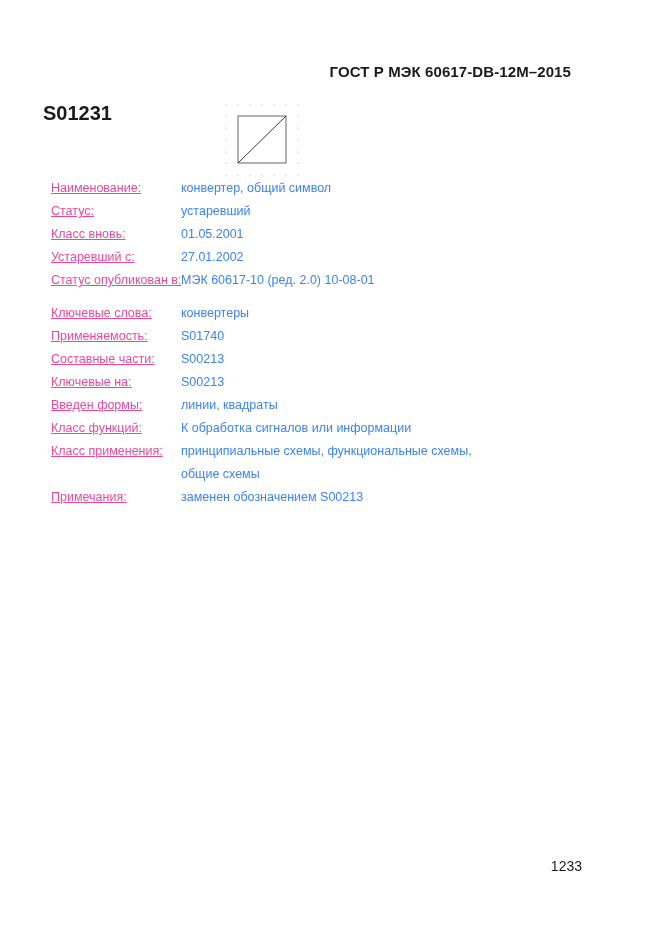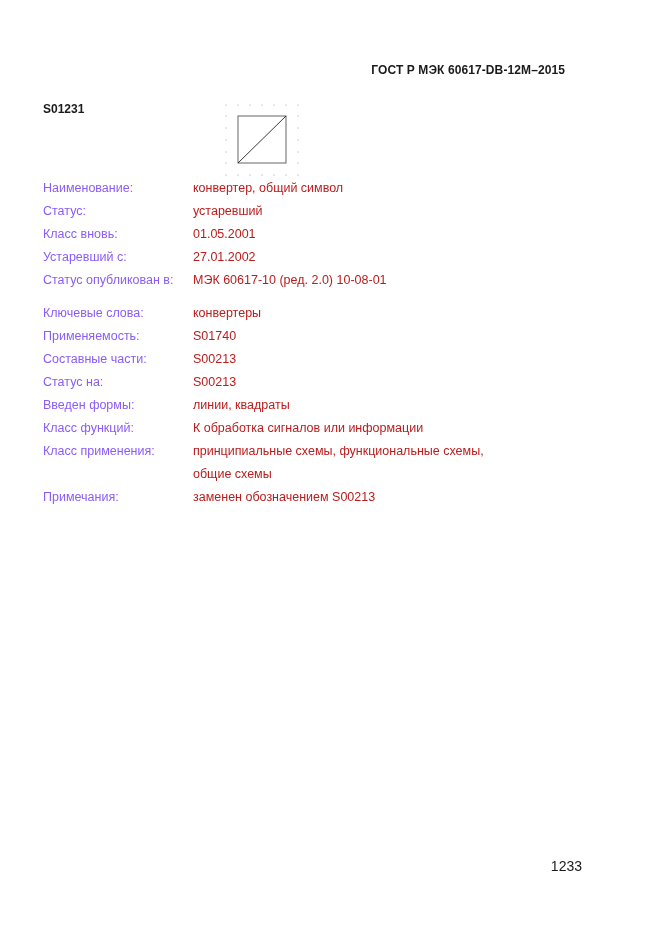--- a/index.html
+++ b/index.html
@@ -10,31 +10,31 @@
     body {
       width: 661px;
       height: 936px;
       position: relative;
       overflow: hidden;
       font-family: "Liberation Sans", sans-serif;
       color: #1a1a1a;
     }
     .header-title {
       position: absolute;
-      right: 96px;
+      right: 90px;
       top: 63px;
-      font-size: 12px;
+      font-size: 15px;
       font-weight: bold;
       letter-spacing: 0.1px;
     }
     .symbol-id {
       position: absolute;
       left: 43px;
       top: 102px;
-      font-size: 12px;
+      font-size: 20px;
       font-weight: bold;
       text-align: right;
     }
     .symbol-graphic {
       position: absolute;
       left: 220px;
       top: 100px;
       width: 85px;
       height: 80px;
     }
@@ -46,27 +46,28 @@
     }
     .row {
       position: absolute;
       left: 0;
       font-size: 12.5px;
       white-space: nowrap;
       line-height: 16px;
     }
     .row .label {
       position: absolute;
-      left: 0;
-      color: #8b5cf6;
+      left: 8px;
+      color: #ec4899;
+      text-decoration: underline;
     }
     .row .value {
       position: absolute;
-      left: 150px;
-      color: #b91c1c;
+      left: 138px;
+      color: #3b82f6;
     }
     .page-number {
       position: absolute;
       right: 79px;
       top: 858px;
       font-size: 14px;
     }
   </style>
 </head>
 <body>
@@ -137,21 +138,21 @@
   </div>
   <div class="row" style="top:328px;">
     <span class="label">Применяемость:</span>
     <span class="value">S01740</span>
   </div>
   <div class="row" style="top:351px;">
     <span class="label">Составные части:</span>
     <span class="value">S00213</span>
   </div>
   <div class="row" style="top:374px;">
-    <span class="label">Статус на:</span>
+    <span class="label">Ключевые на:</span>
     <span class="value">S00213</span>
   </div>
   <div class="row" style="top:397px;">
     <span class="label">Введен формы:</span>
     <span class="value">линии, квадраты</span>
   </div>
   <div class="row" style="top:420px;">
     <span class="label">Класс функций:</span>
     <span class="value">К обработка сигналов или информации</span>
   </div>

